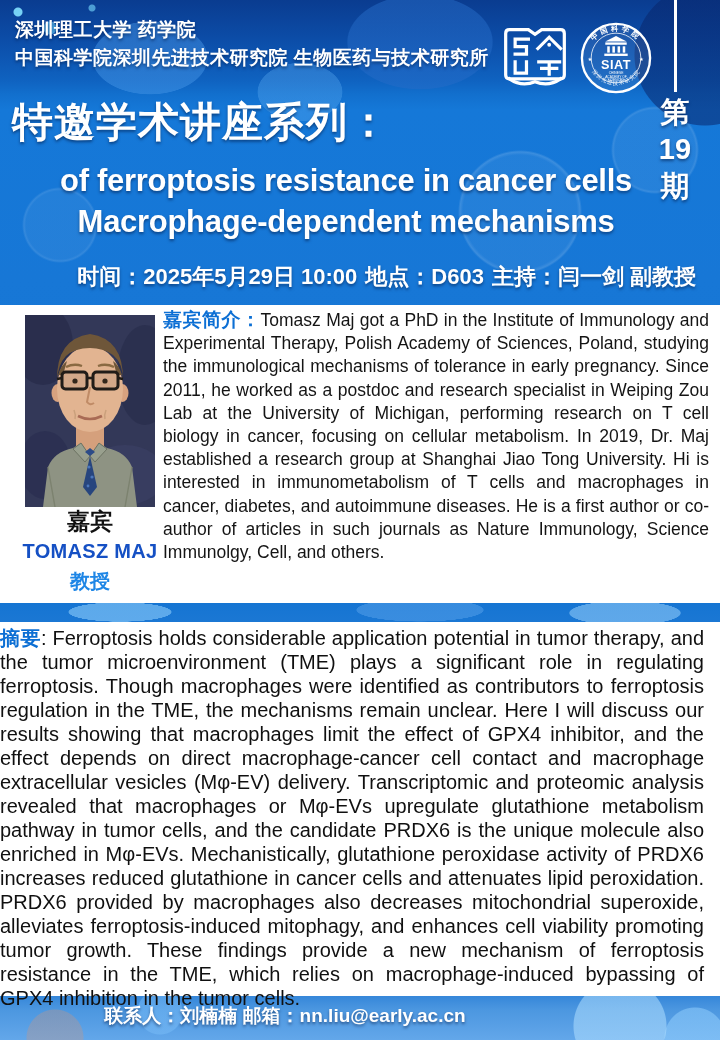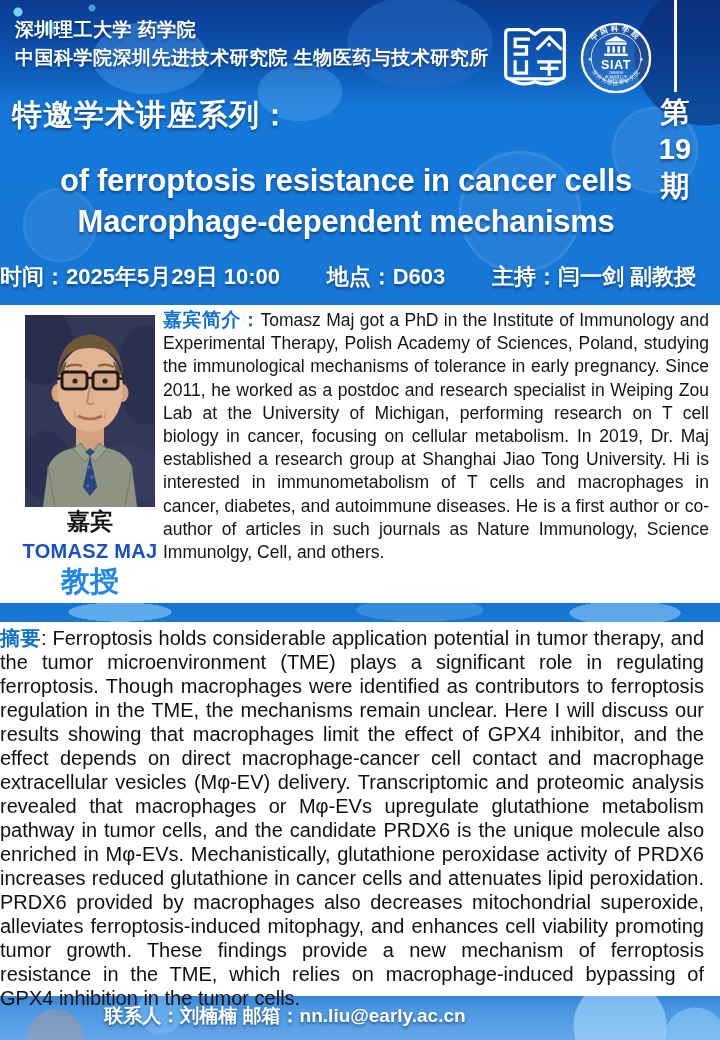--- a/index.html
+++ b/index.html
@@ -36,34 +36,34 @@
   .white-shadow{text-shadow:0 2px 3px rgba(0,25,70,.55);}
   
   .inst{position:absolute;left:15px;color:#fff;font-weight:bold;font-size:19px;letter-spacing:.5px;z-index:2;}
   .inst.l1{top:17px;}
   .inst.l2{top:45px;}
   .logo{position:absolute;z-index:2;}
   .logo-suat{left:497px;top:23px;width:76px;height:70px;}
   .logo-siat{left:579px;top:21px;width:74px;height:74px;}
   .vline{position:absolute;left:674px;top:0;width:3px;height:92px;background:#fff;z-index:2;}
   
-  .series{position:absolute;left:12px;top:95px;color:#fff;font-weight:bold;font-size:30px;letter-spacing:1px;z-index:2;}
+  .series{position:absolute;left:12px;top:95px;color:#fff;font-weight:bold;font-size:41px;letter-spacing:1px;z-index:2;}
   .issue{position:absolute;left:652px;top:94px;width:46px;text-align:center;color:#fff;font-weight:bold;font-size:29px;line-height:37px;z-index:2;}
   .en-title{position:absolute;left:0;top:160px;width:692px;text-align:center;color:#fff;font-weight:bold;font-size:31px;line-height:41px;letter-spacing:-0.3px;z-index:2;}
   
-  .info-bar{position:absolute;left:0;top:260px;width:696px;display:flex;justify-content:space-between;gap:16px;color:#fff;font-weight:bold;font-size:22px;line-height:34px;z-index:2;}
+  .info-bar{position:absolute;left:0;top:260px;width:696px;display:flex;justify-content:flex-end;gap:8px;color:#fff;font-weight:bold;font-size:22px;line-height:34px;z-index:2;}
   
   .panel{position:absolute;left:0;width:720px;background:#fff;z-index:3;}
   .panel-speaker{top:305px;height:298px;}
   .panel-abstract{top:622px;height:374px;}
   .photo{position:absolute;left:25px;top:10px;width:130px;height:192px;display:block;}
   .caption{position:absolute;left:8px;top:200px;width:164px;text-align:center;}
   .cap-guest{font-size:23px;font-weight:bold;color:#111;line-height:32px;}
   .cap-name{font-size:20px;font-weight:bold;color:#1550c4;line-height:29px;letter-spacing:.3px;text-align:center;}
-  .cap-degree{font-size:29px;font-weight:bold;color:#1e86e6;line-height:31px;}
+  .cap-degree{font-size:20px;font-weight:bold;color:#1e86e6;line-height:31px;}
   .bio{position:absolute;left:163px;top:3px;width:546px;margin:0;font-size:17.5px;line-height:23.2px;text-align:justify;color:#141414;}
   .bio .lead{color:#0c6fd4;font-weight:bold;font-size:19px;}
   .abstract{position:absolute;left:0;top:4px;width:704px;margin:0;font-size:20px;line-height:24px;text-align:justify;color:#101010;}
   .abstract .lead{color:#0c6fd4;font-weight:bold;}
   
   .footer-contact{position:absolute;left:0;top:1000px;width:570px;text-align:center;color:#fff;font-weight:bold;font-size:19px;line-height:32px;z-index:2;}
 </style>
 </head>
 <body>
 

